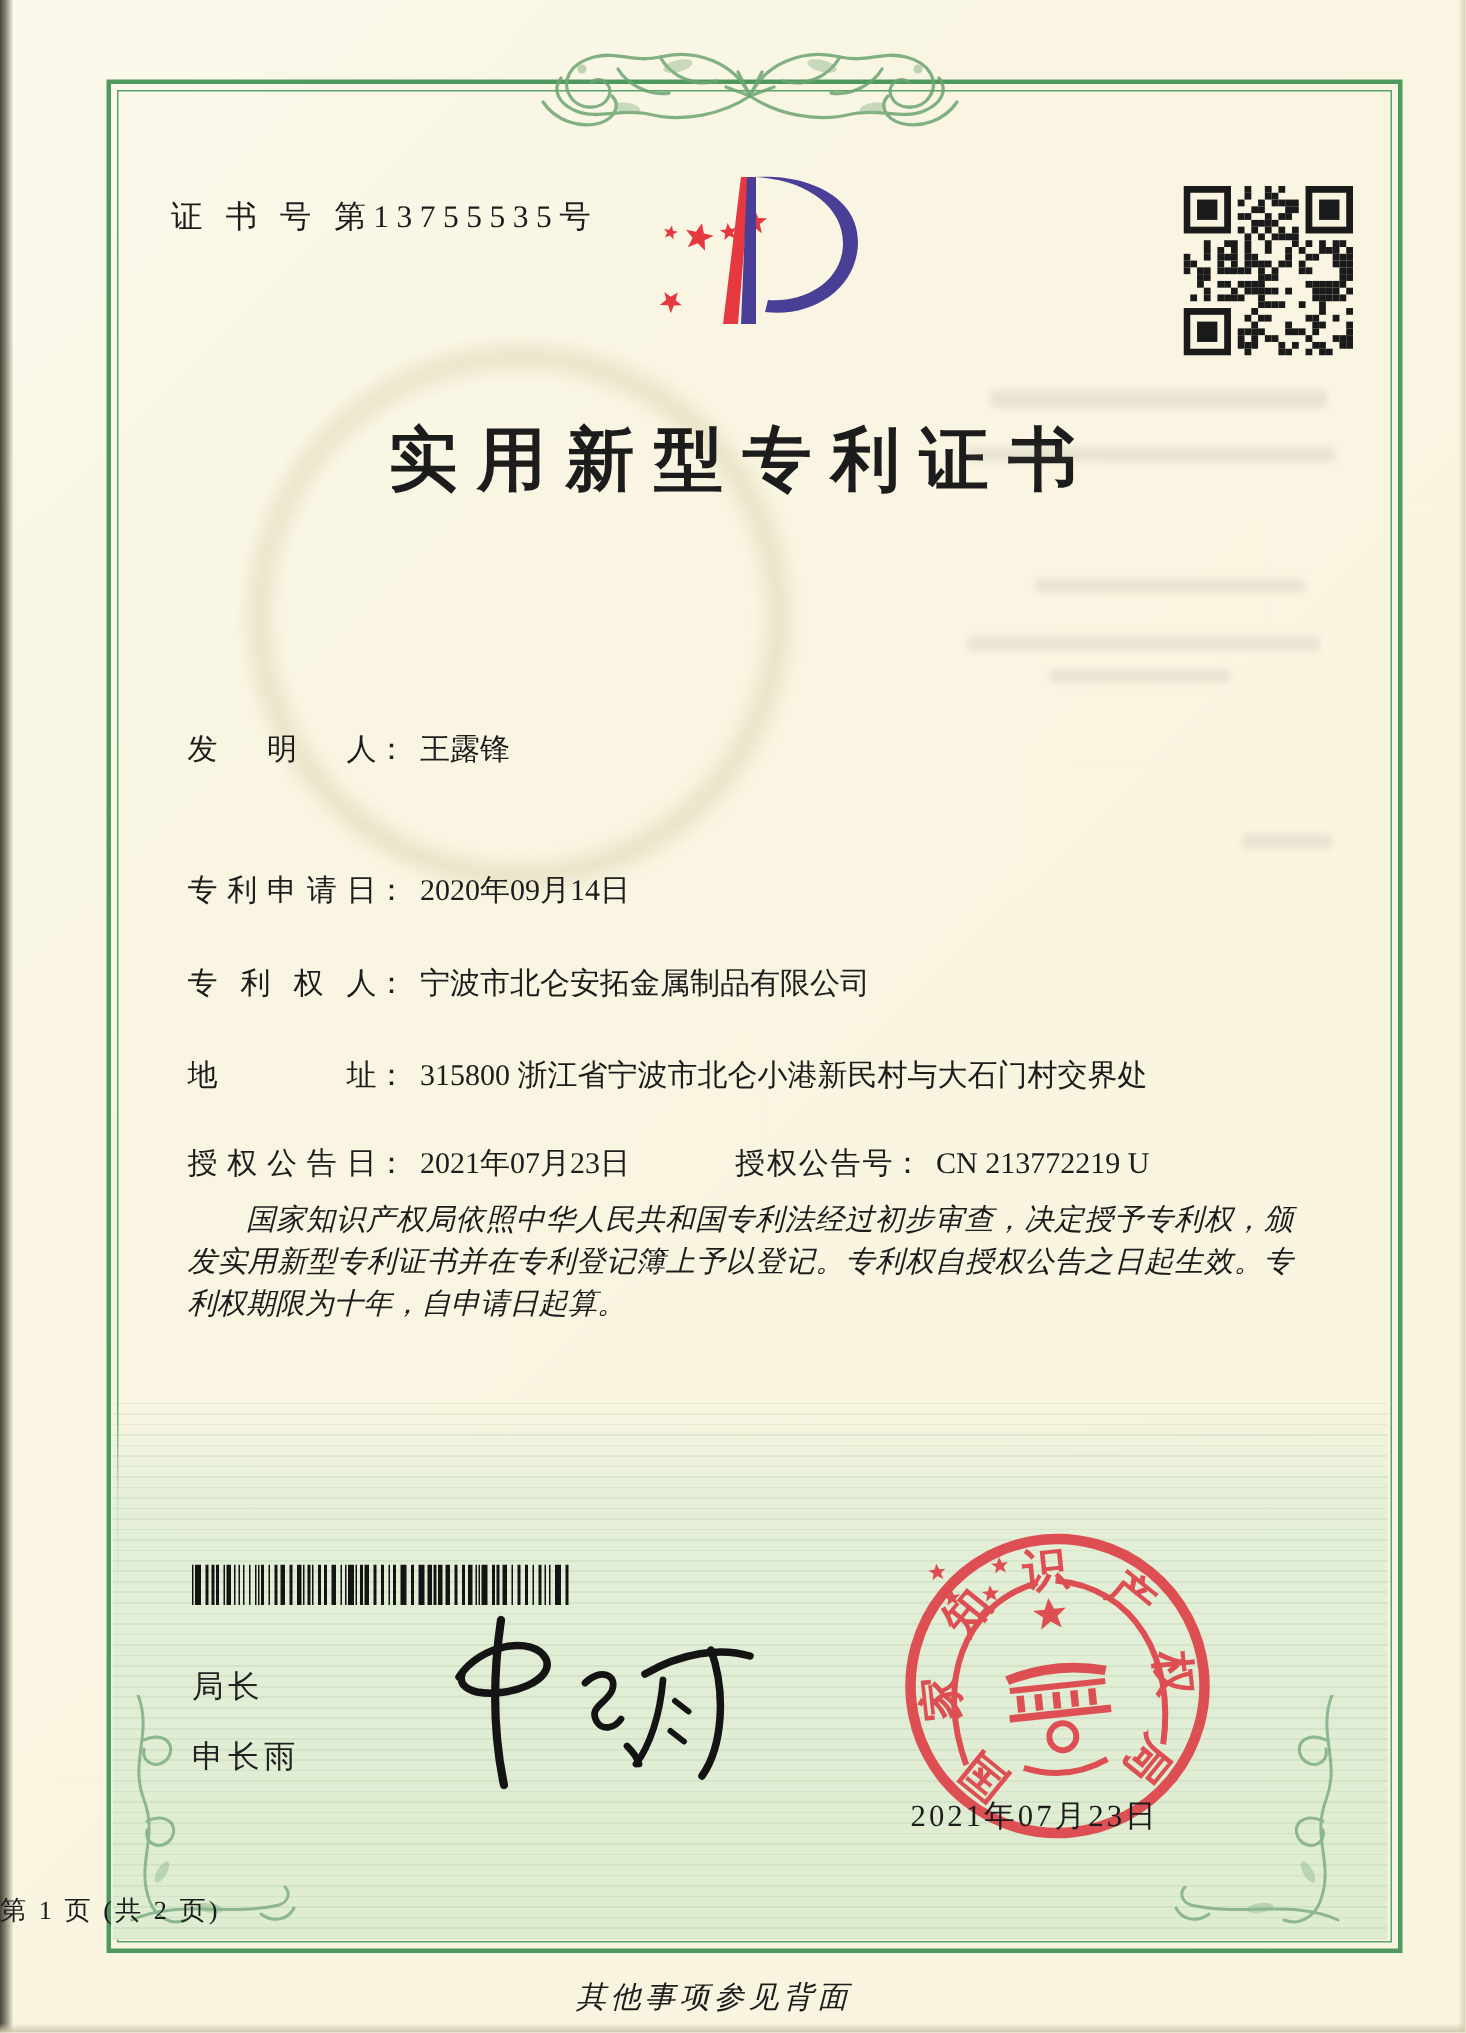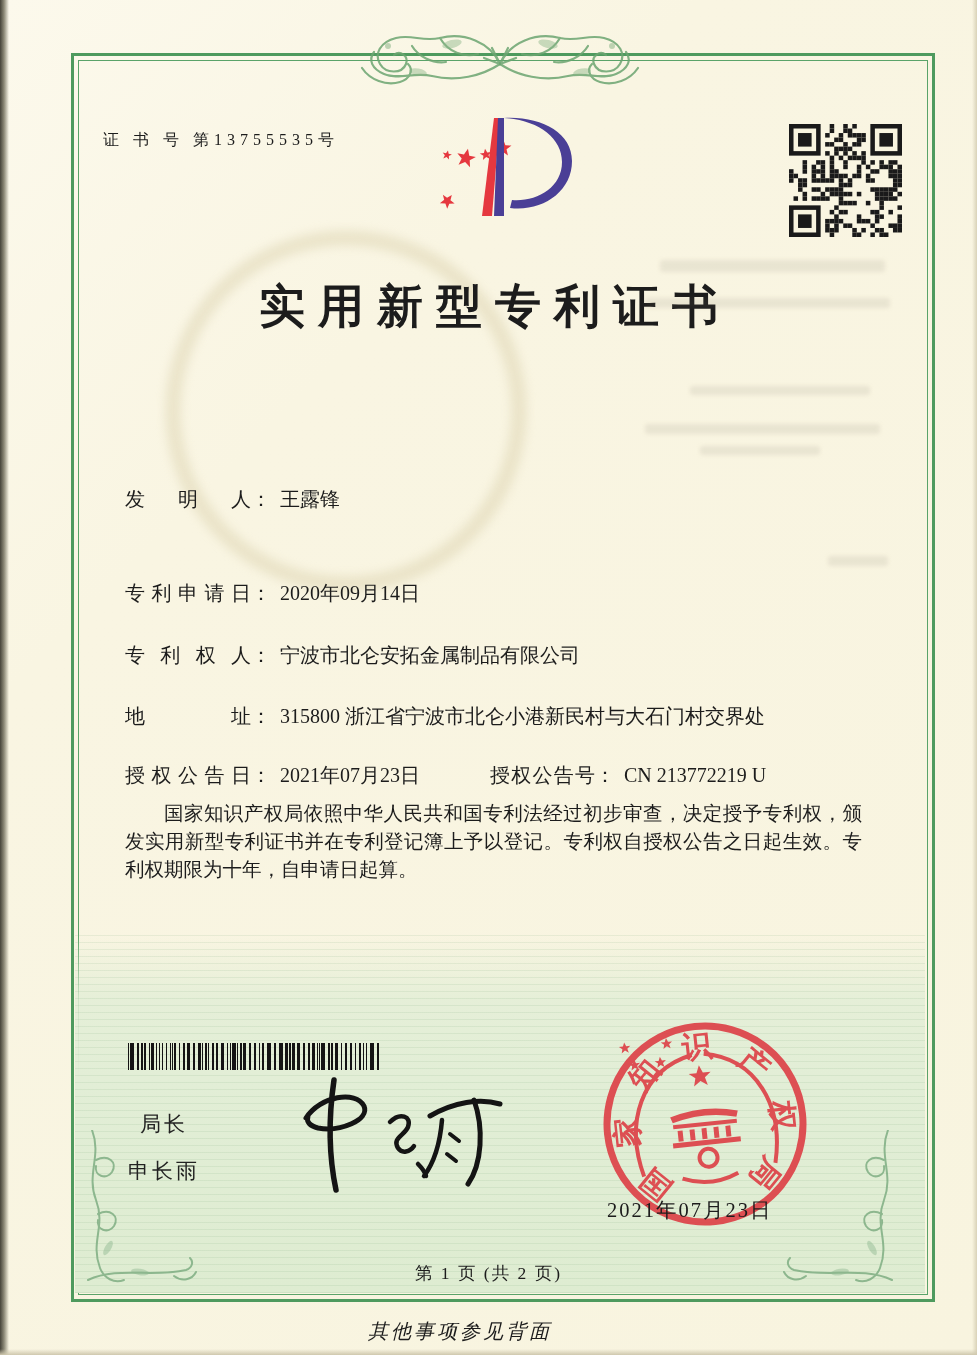--- a/index.html
+++ b/index.html
@@ -19,47 +19,47 @@
   .green-zone:after{content:"";position:absolute;inset:0;
         background:repeating-linear-gradient(0deg,rgba(125,170,125,.14) 0 1px,transparent 1px 7px);}
   .watermark{position:absolute;left:165px;top:230px;width:330px;height:330px;border-radius:50%;
         border:16px solid rgba(214,203,162,.38);filter:blur(5px);}
 
   .ornament{position:absolute;color:#6ca571;}
   .top-ornament{left:352px;top:24px;}
   .corner-bl{left:78px;top:1130px;}
   .corner-br{left:782px;top:1130px;}
 
-  .cert-no{position:absolute;left:103px;top:130px;font-size:16px;letter-spacing:5px;white-space:nowrap;}
+  .cert-no{position:absolute;left:114px;top:130px;font-size:21px;letter-spacing:5px;white-space:nowrap;}
   .logo{position:absolute;left:420px;top:106px;}
   .qr{position:absolute;left:789px;top:124px;}
 
   .title{position:absolute;left:0;top:276px;width:977px;text-align:center;
         font-size:46px;font-weight:bold;letter-spacing:13px;text-indent:13px;}
   .frow{position:absolute;left:125px;font-size:20px;white-space:nowrap;}
   .flabel{display:inline-block;width:126px;text-align:justify;text-align-last:justify;vertical-align:top;}
   .fvalue{margin-left:9px;}
   .grant2{position:absolute;left:365px;top:0;white-space:nowrap;}
   .grant2 .flabel{width:105px;}
 
   .bodytext{position:absolute;left:125px;top:800px;width:737px;font-size:19.5px;
-        line-height:28px;text-align:justify;}
+        line-height:28px;text-align:justify;font-style:italic;}
   .bodytext p{margin:0;text-indent:2em;}
 
   .barcode{position:absolute;left:128px;top:1043px;}
   .director{position:absolute;left:128px;top:1110px;font-size:21px;
         font-family:"Liberation Sans","DejaVu Sans",sans-serif;color:#222;}
-  .director div{margin-bottom:19px;letter-spacing:3px;text-align:center;}
+  .director div{margin-bottom:19px;letter-spacing:3px;}
   .signature{position:absolute;left:278px;top:1072px;}
   .seal{position:absolute;left:599px;top:1018px;}
   .seal-date{position:absolute;left:607px;top:1196px;font-size:20.5px;letter-spacing:2px;}
 
-  .page-info{position:absolute;left:16px;top:1261px;width:945px;text-align:center;font-size:17.5px;letter-spacing:2px;}
+  .page-info{position:absolute;left:0;top:1261px;width:945px;font-size:17.5px;letter-spacing:2px;}
   .footer-note{position:absolute;left:0;top:1318px;width:920px;text-align:center;
-        font-size:20px;font-style:italic;letter-spacing:3px;}
+        font-size:20px;font-style:italic;letter-spacing:3px;padding-left:16px;}
 
   .bleed{position:absolute;background:rgba(120,112,98,.12);filter:blur(2px);border-radius:3px;}
 </style>
 </head>
 <body>
 
 <div class="page">
   <div class="edge-left"></div>
   <div class="edge-right"></div>
   <div class="edge-bottom"></div>

